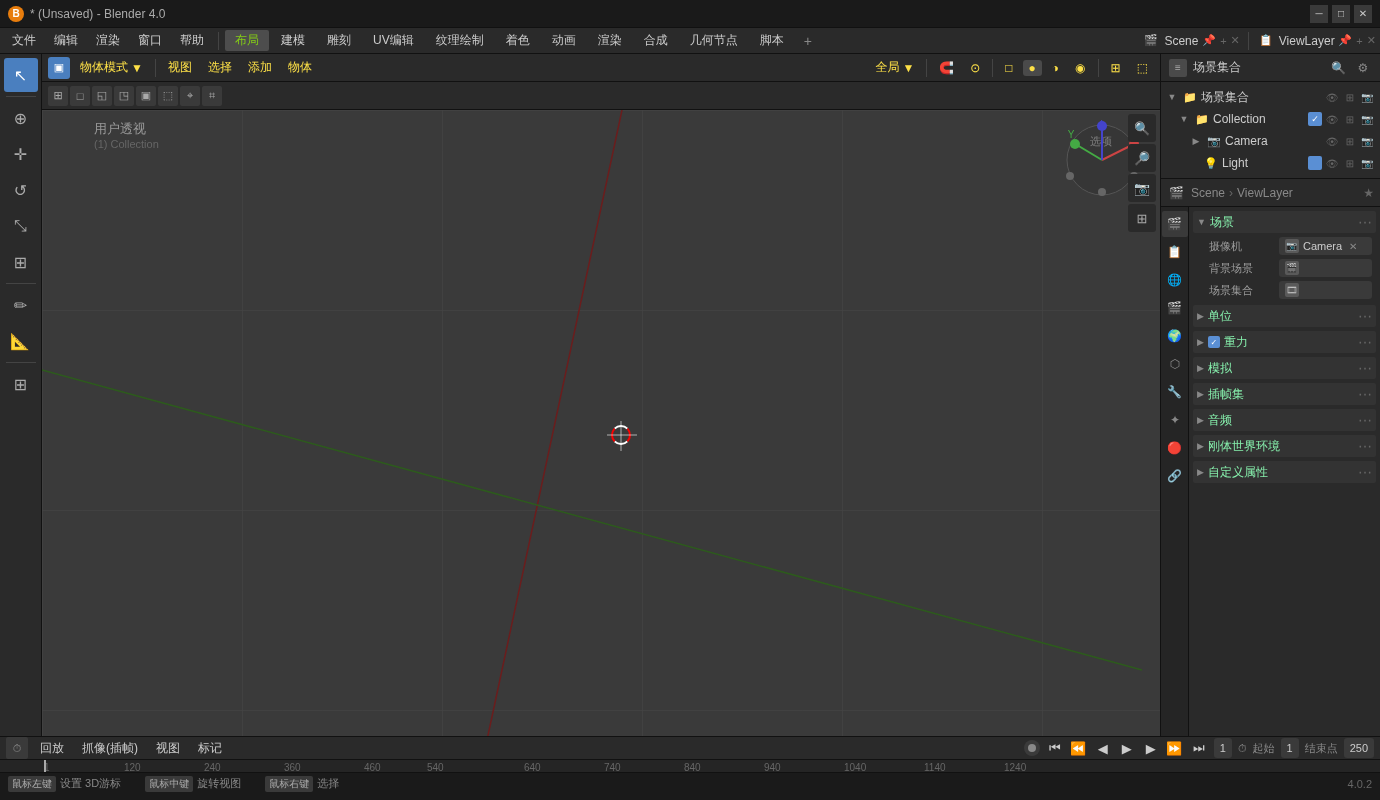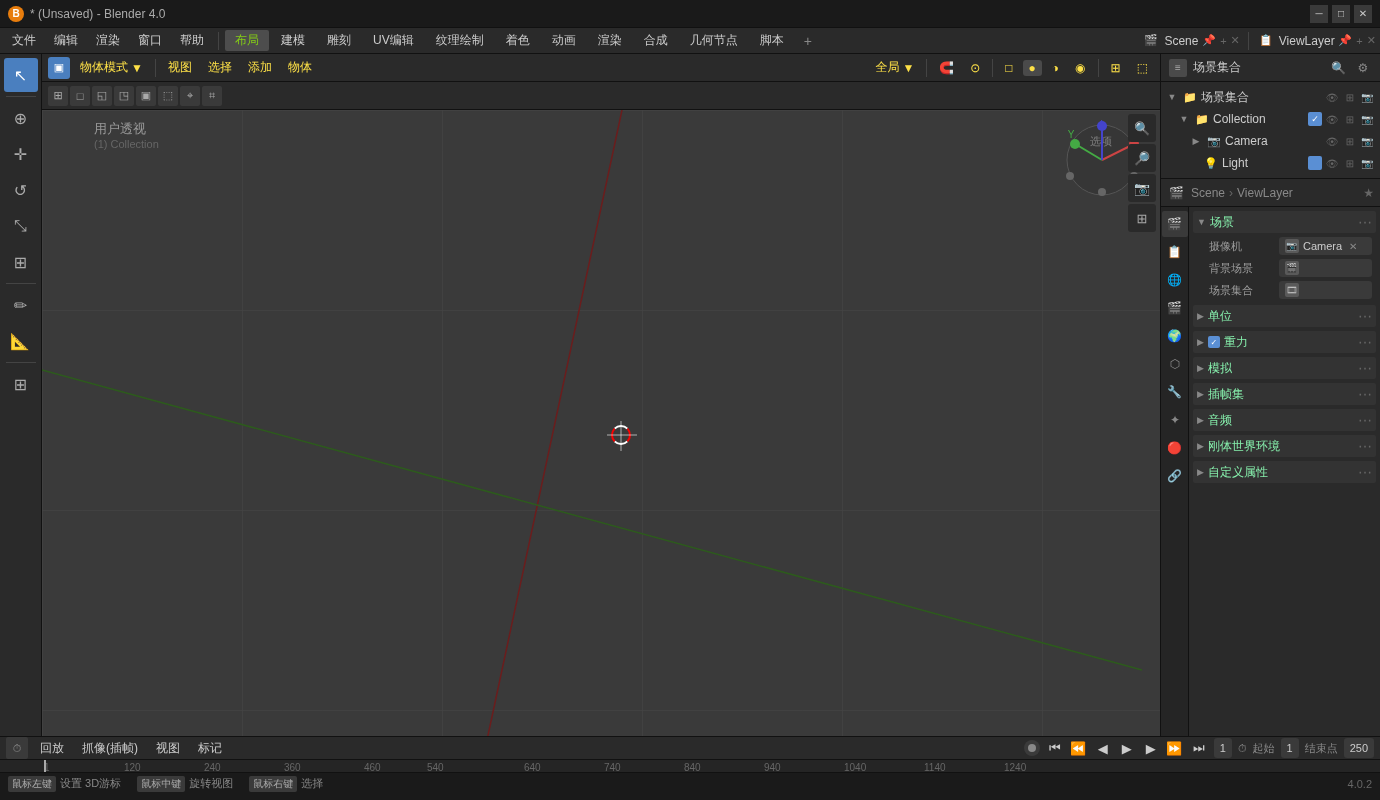--- a/index.html
+++ b/index.html
@@ -497,21 +497,21 @@
       position: absolute;
     }
 
     
     #statusbar {
       height: 22px;
       background: #1a1a1a;
       display: flex;
       align-items: center;
       padding: 0 8px;
-      gap: 16px;
+      gap: 24px;
       border-top: 1px solid #111;
     }
     .sb-item {
       font-size: 11px;
       color: #888;
       display: flex; align-items: center; gap: 4px;
     }
     .sb-key {
       background: #3a3a3a;
       border-radius: 2px;

